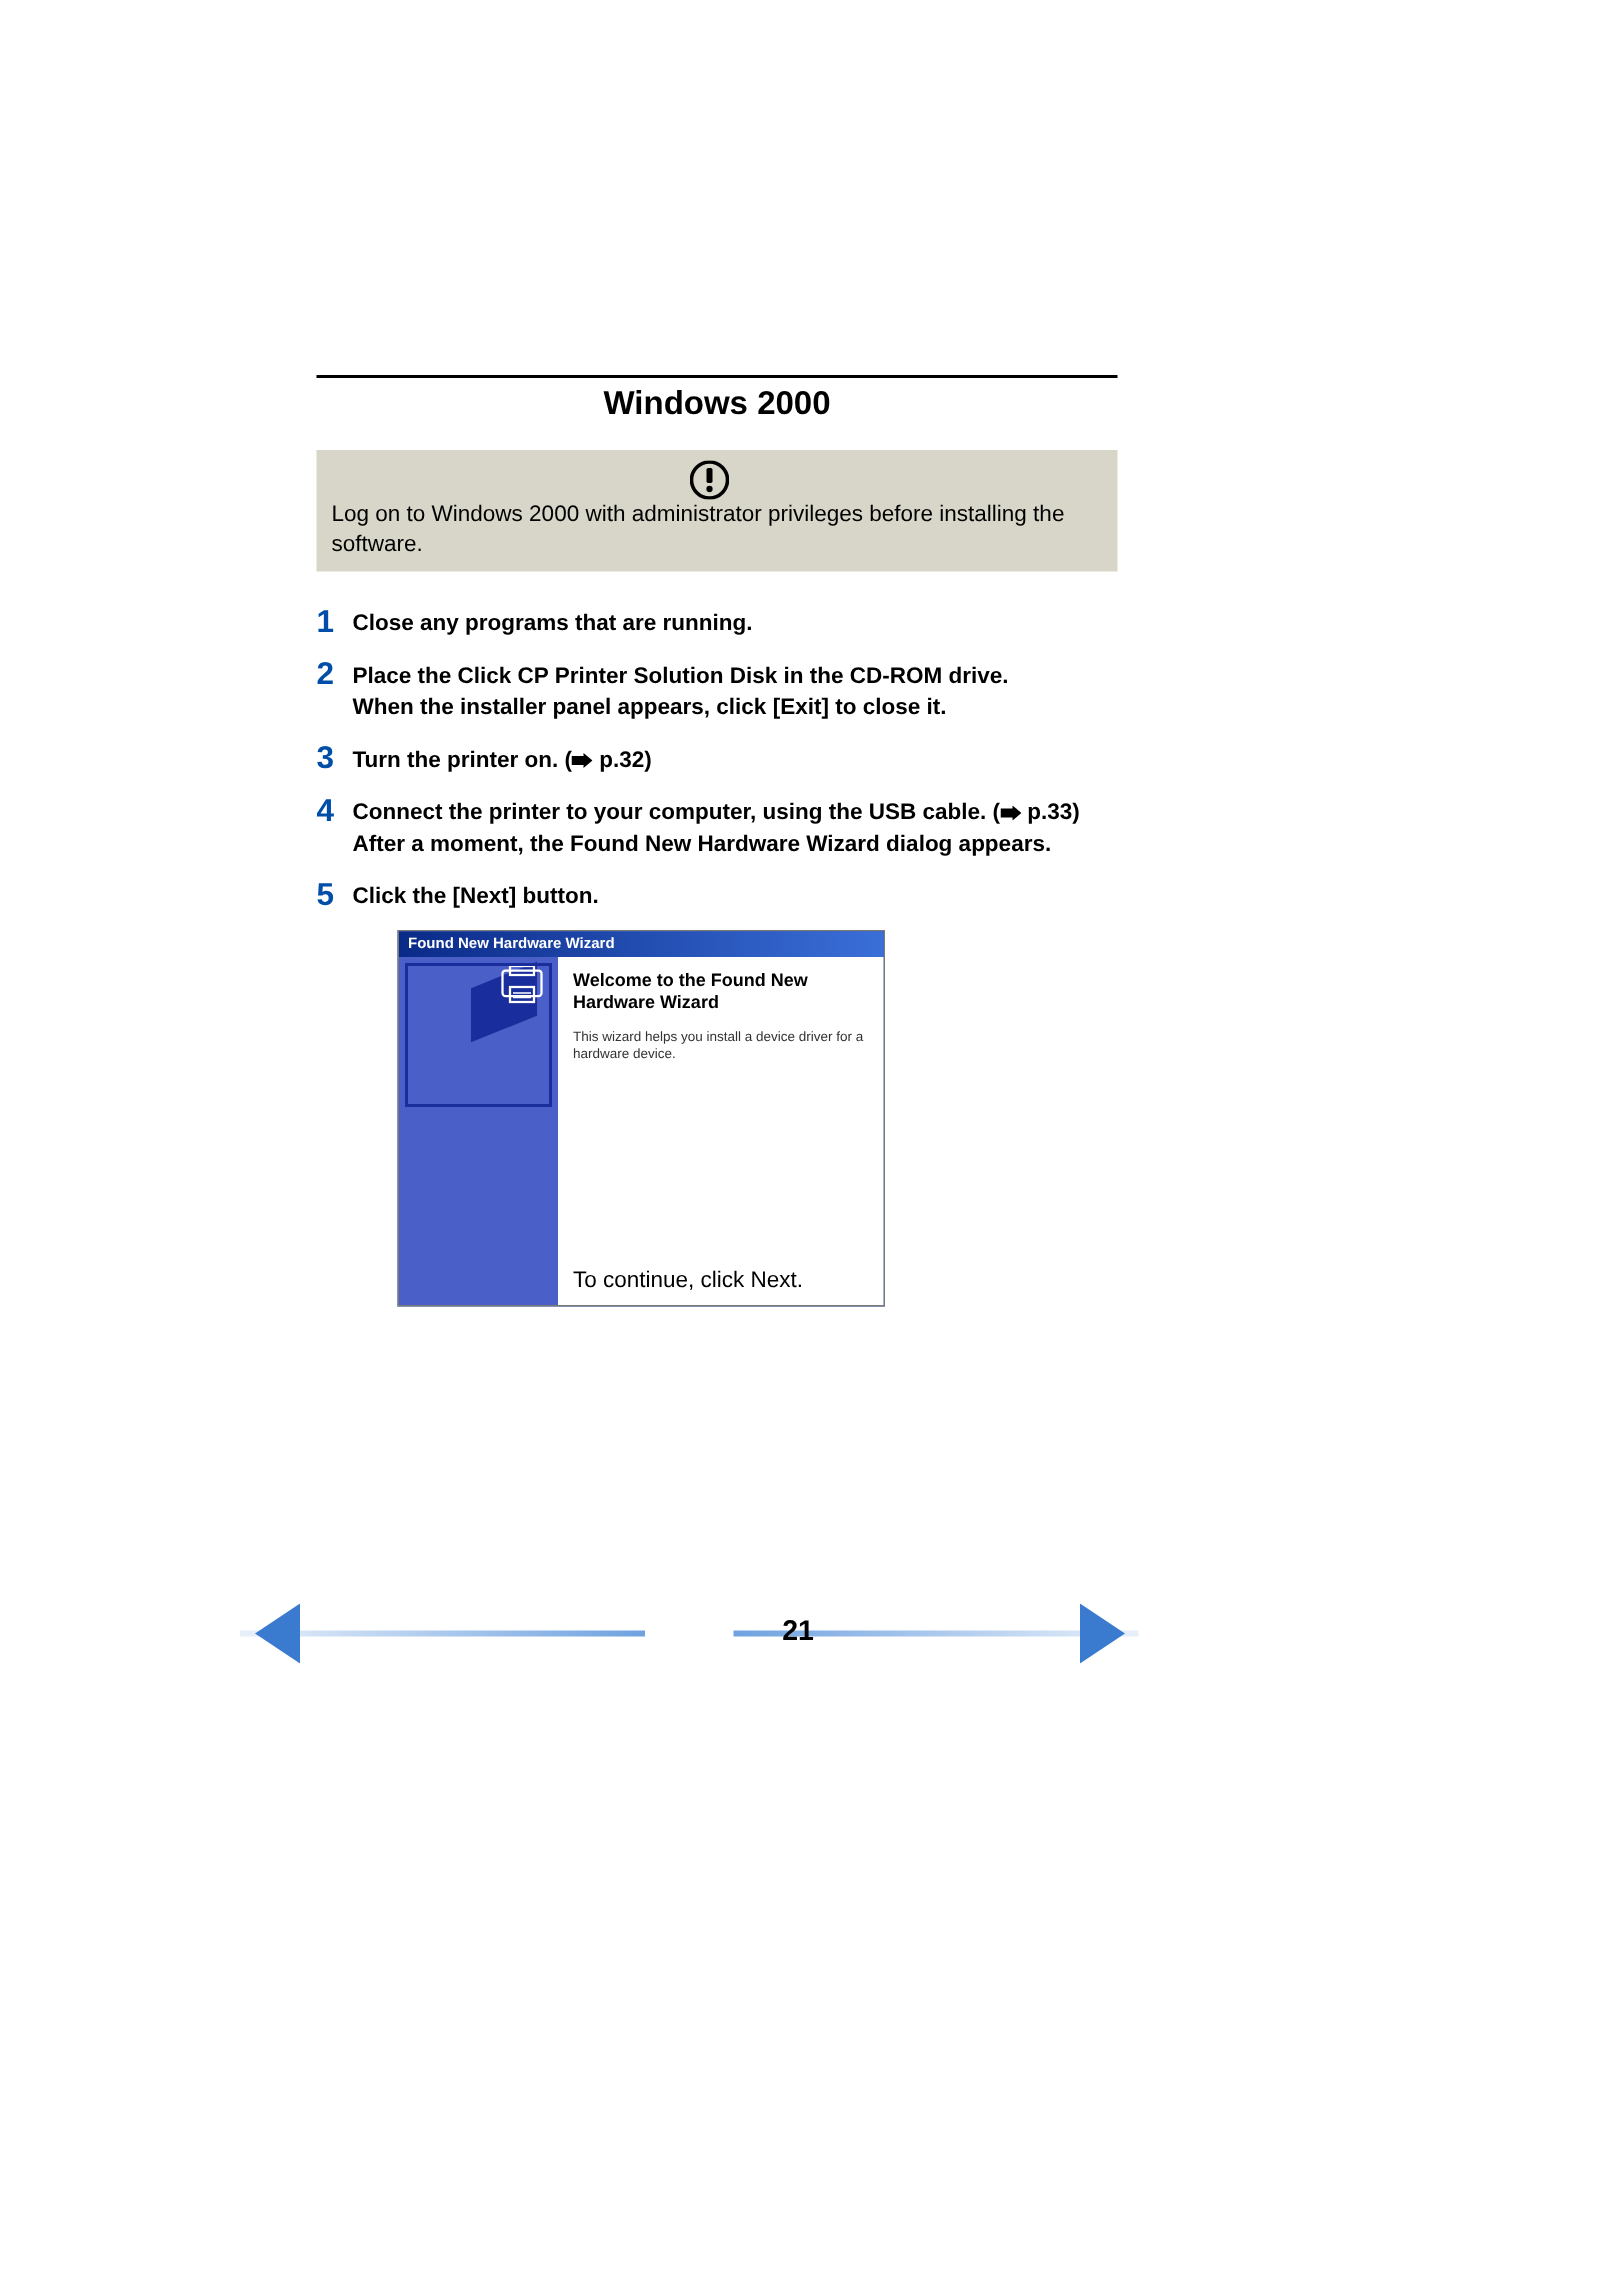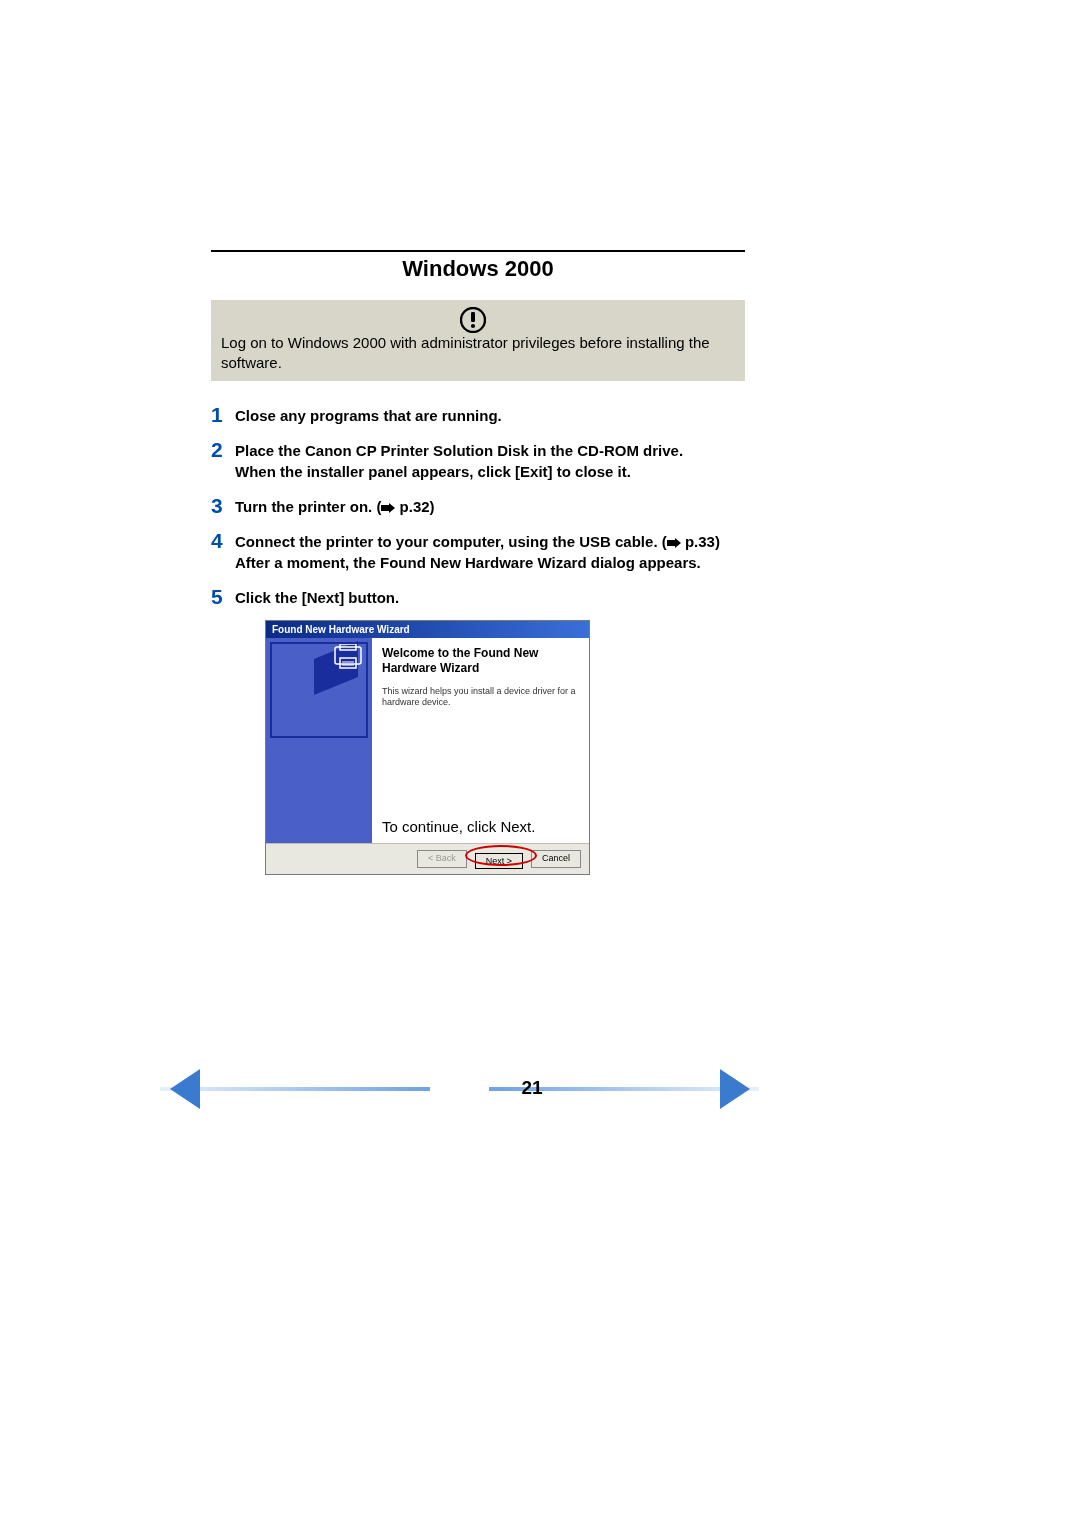--- a/index.html
+++ b/index.html
@@ -89,21 +89,21 @@
   .wizard-title {
     background: linear-gradient(to right, #0a2a88, #3a6fd8);
     color: #fff;
     font-weight: bold;
     font-size: 10px;
     padding: 3px 6px;
   }
   .wizard-body {
     display: flex;
     background: #fff;
-    height: 205px;
+    height: 232px;
   }
   .wizard-side {
     width: 106px;
     background: #4b5fc8;
     position: relative;
     flex: 0 0 auto;
   }
   .wizard-side::before {
     content: "";
     position: absolute;
@@ -241,21 +241,21 @@
       <div class="step">
         <div class="step-num">1</div>
         <div class="step-body">
           <span class="step-title">Close any programs that are running.</span>
         </div>
       </div>
 
       <div class="step">
         <div class="step-num">2</div>
         <div class="step-body">
-          <span class="step-title">Place the Canon CP Printer Solution Disk in the CD-ROM drive.</span><br>
+          <span class="step-title">Place the Click CP Printer Solution Disk in the CD-ROM drive.</span><br>
           <span class="step-sub">When the installer panel appears, click [Exit] to close it.</span>
         </div>
       </div>
 
       <div class="step">
         <div class="step-num">3</div>
         <div class="step-body">
           <span class="step-title">
             <span>Turn the printer on. (</span><span class="arrow-inline"><svg width="14" height="10" viewBox="0 0 14 10">
                   <polygon points="0,2 0,8 8,8 8,10 14,5 8,0 8,2" fill="#000"></polygon>
@@ -297,28 +297,20 @@
                 <line x1="10" y1="21" x2="22" y2="21" stroke="#fff" stroke-width="1"></line>
               </svg>
             </span>
           </div>
           <div class="wizard-main">
             <div class="wizard-welcome">Welcome to the Found New Hardware Wizard</div>
             <div class="wizard-desc">This wizard helps you install a device driver for a hardware device.</div>
             <div class="wizard-continue">To continue, click Next.</div>
           </div>
         </div>
-        <div class="wizard-footer">
-          <span class="wizard-btn disabled">&lt; Back</span>
-          <span style="position:relative;">
-            <span class="wizard-btn next">Next &gt;</span>
-            <span class="highlight-ellipse"></span>
-          </span>
-          <span class="wizard-btn">Cancel</span>
-        </div>
       </div>
 
     </div>
   </div>
 
   <div class="footer">
     <div class="grad-line grad-left"></div>
     <div class="grad-line grad-right"></div>
     <div class="page-number">21</div>
 

